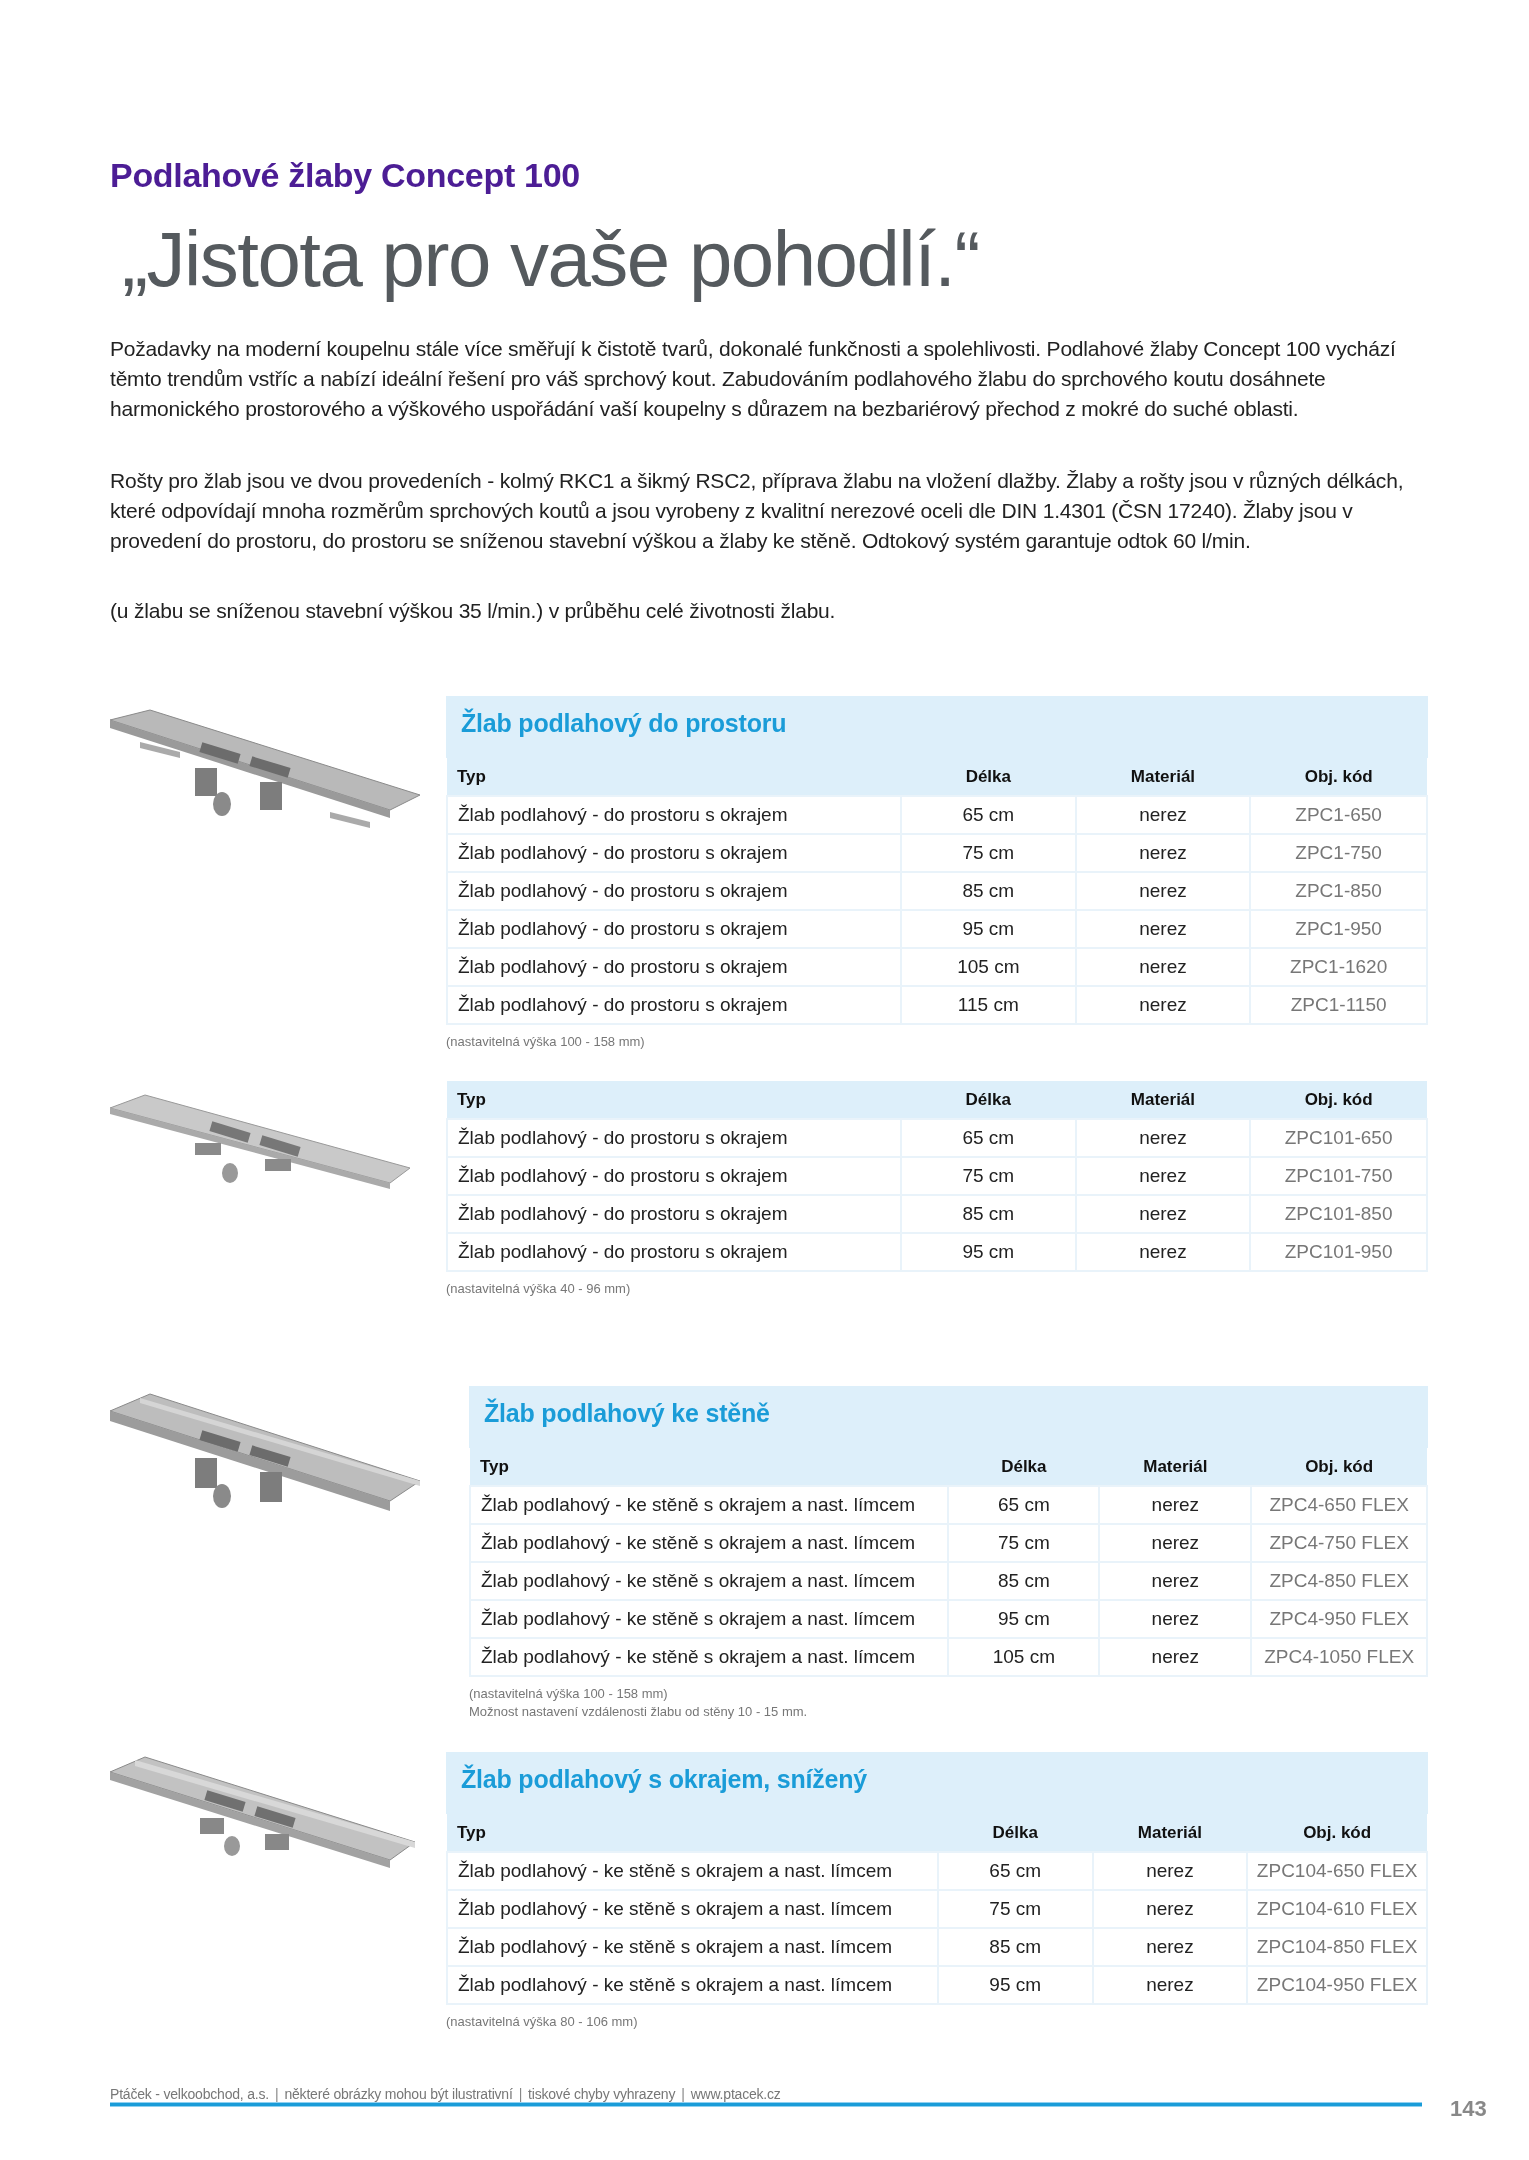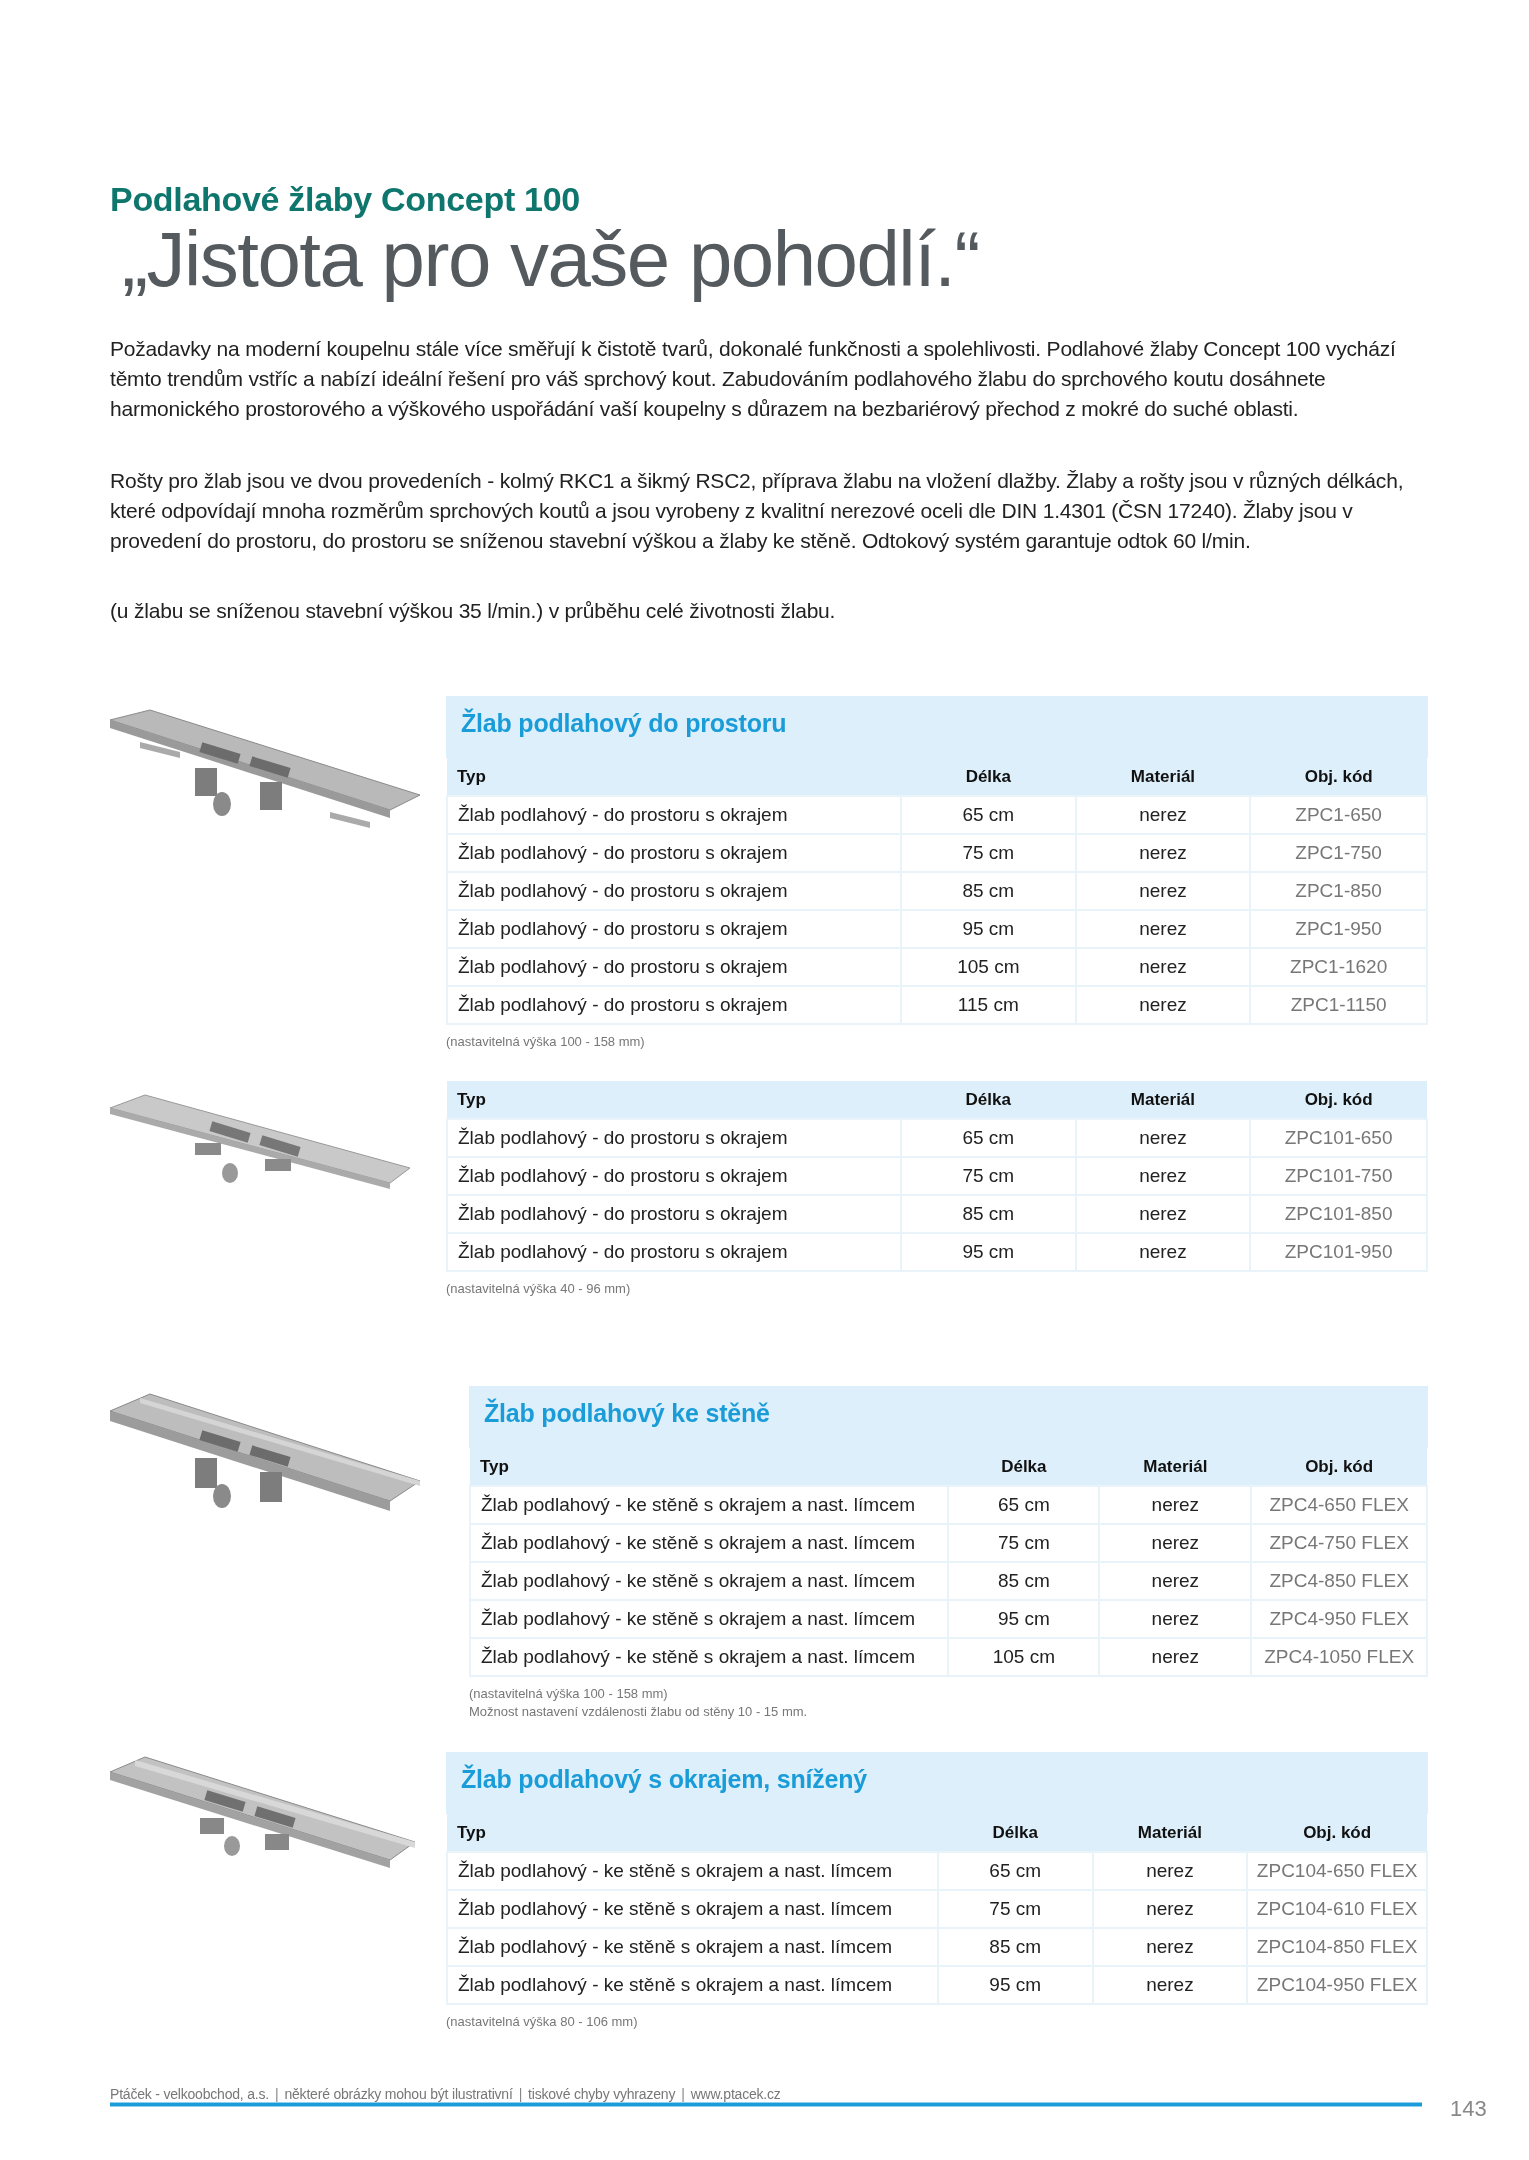--- a/index.html
+++ b/index.html
@@ -1,19 +1,19 @@
 <!DOCTYPE html>
 <html><head>
 <meta charset="utf-8">
 <style>
   * { box-sizing: border-box; margin: 0; padding: 0; }
   html, body { width: 1529px; height: 2160px; background: #ffffff; }
   body { position: relative; font-family: "Liberation Sans", sans-serif; color: #222; overflow: hidden; }
 
-  .kicker { position: absolute; left: 110px; top: 156px; font-size: 34px; font-weight: bold; color: #0f766e; letter-spacing: -0.3px; margin-top: 24px; }
+  .kicker { position: absolute; left: 110px; top: 156px; font-size: 34px; font-weight: bold; color: #4c1d95; letter-spacing: -0.3px; }
   .headline { position: absolute; left: 122px; top: 220px; font-size: 78px; font-weight: normal; color: #555a5e; letter-spacing: -1.5px; line-height: 1; }
 
   .intro { position: absolute; left: 110px; width: 1322px; font-size: 21px; line-height: 30px; color: #222; letter-spacing: -0.2px; }
   .intro.p1 { top: 334px; }
   .intro.p2 { top: 466px; }
   .intro.p3 { top: 596px; }
 
   .product-img { position: absolute; left: 100px; width: 330px; height: 150px; }
 
   .section { position: absolute; left: 446px; width: 982px; }
@@ -33,21 +33,21 @@
   .s4 { top: 1752px; }
 
   .s1 col.c1 { width: 455px; } .s1 col.c2 { width: 175px; } .s1 col.c3 { width: 175px; } .s1 col.c4 { width: 177px; }
   .s2 col.c1 { width: 455px; } .s2 col.c2 { width: 175px; } .s2 col.c3 { width: 175px; } .s2 col.c4 { width: 177px; }
   .s3 col.c1 { width: 492px; } .s3 col.c2 { width: 155px; } .s3 col.c3 { width: 155px; } .s3 col.c4 { width: 180px; }
   .s4 col.c1 { width: 492px; } .s4 col.c2 { width: 155px; } .s4 col.c3 { width: 155px; } .s4 col.c4 { width: 180px; }
 
   .footer-text { position: absolute; left: 110px; top: 2086px; font-size: 14px; color: #777; letter-spacing: -0.2px; }
   .footer-text .sep { margin: 0 6px; color: #888; }
   .footer-line { position: absolute; left: 110px; top: 2102px; width: 1312px; height: 5px; background: #1a9cd8; border-top: 1px solid #8fd0f0; border-bottom: 1px solid #8fd0f0; }
-  .page-num { position: absolute; left: 1450px; top: 2096px; font-size: 22px; color: #888; }
+  .page-num { position: absolute; left: 1450px; top: 2096px; font-size: 22px; color: #888; font-weight: bold; }
 </style>
 </head>
 <body>
 
 <div class="kicker">Podlahové žlaby Concept 100</div>
 <h1 class="headline">„Jistota pro vaše pohodlí.“</h1>
 
 <p class="intro p1">Požadavky na moderní koupelnu stále více směřují k čistotě tvarů, dokonalé funkčnosti a spolehlivosti. Podlahové žlaby Concept 100 vychází těmto trendům vstříc a nabízí ideální řešení pro váš sprchový kout. Zabudováním podlahového žlabu do sprchového koutu dosáhnete harmonického prostorového a výškového uspořádání vaší koupelny s důrazem na bezbariérový přechod z mokré do suché oblasti.</p>
 <p class="intro p2">Rošty pro žlab jsou ve dvou provedeních - kolmý RKC1 a šikmý RSC2, příprava žlabu na vložení dlažby. Žlaby a rošty jsou v různých délkách, které odpovídají mnoha rozměrům sprchových koutů a jsou vyrobeny z kvalitní nerezové oceli dle DIN 1.4301 (ČSN 17240). Žlaby jsou v provedení do prostoru, do prostoru se sníženou stavební výškou a žlaby ke stěně. Odtokový systém garantuje odtok 60 l/min.</p>
 <p class="intro p3">(u žlabu se sníženou stavební výškou 35 l/min.) v průběhu celé životnosti žlabu.</p>

